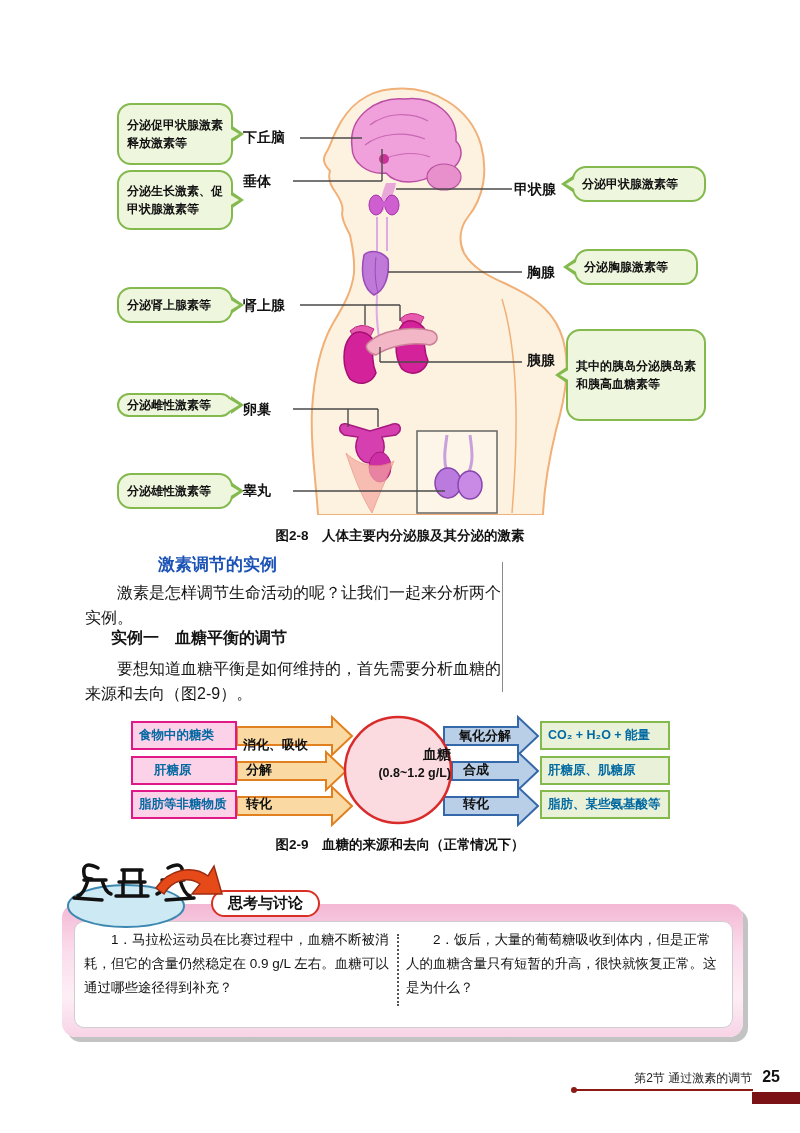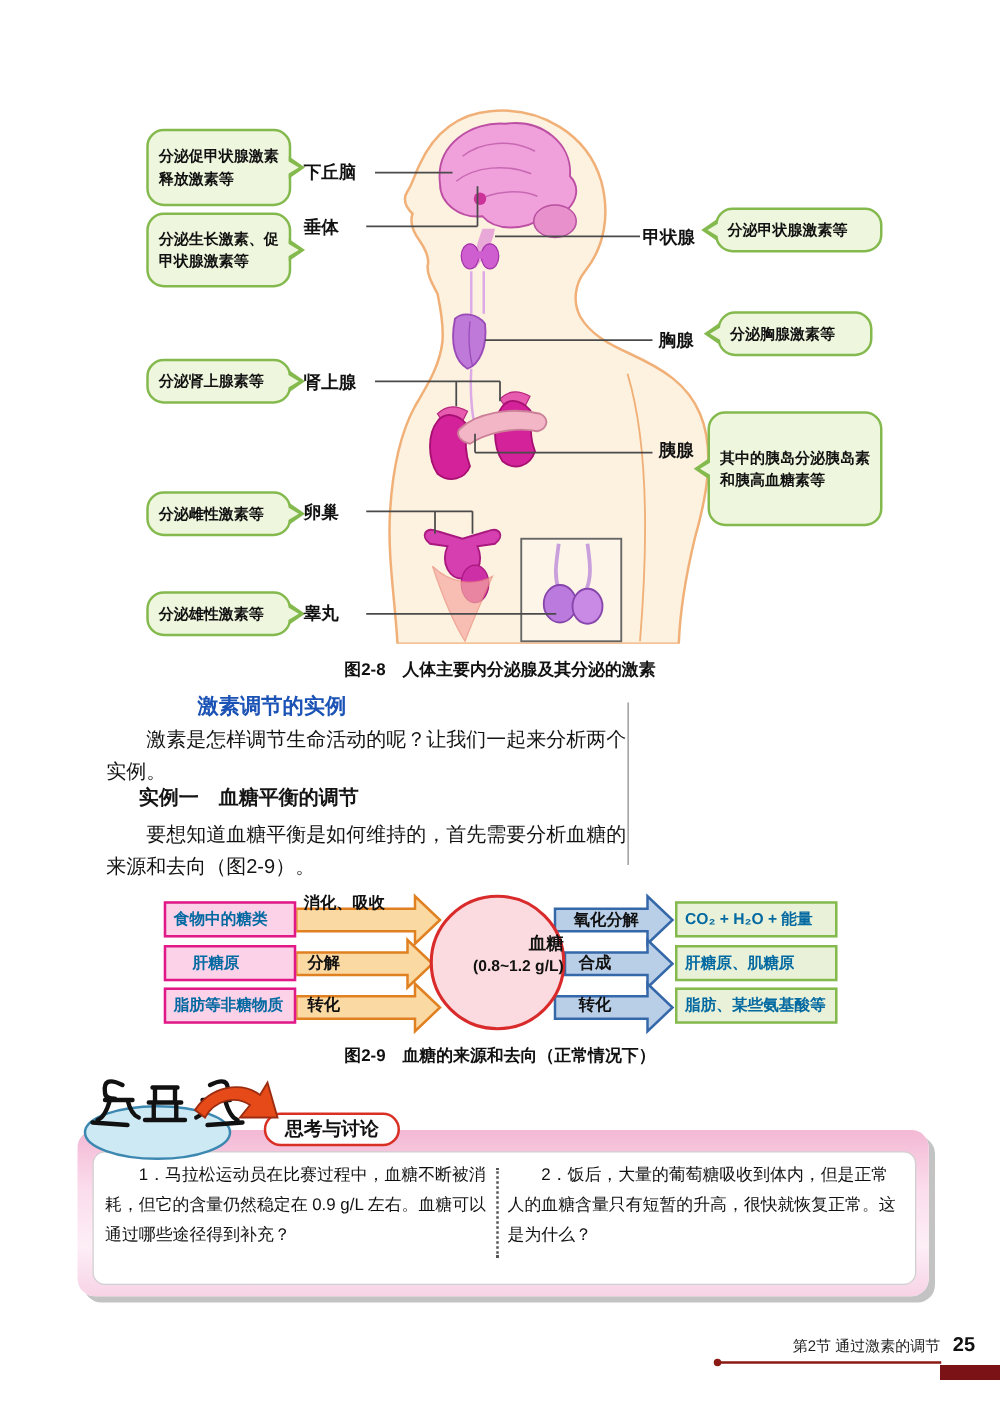--- a/index.html
+++ b/index.html
@@ -128,21 +128,21 @@
 
   <div class="bub bub-l" style="left:117px;top:103px;width:116px;height:62px;">
       <span>分泌促甲状腺激素释放激素等</span>
     </div>
   <div class="bub bub-l" style="left:117px;top:170px;width:116px;height:60px;">
       <span>分泌生长激素、促甲状腺激素等</span>
     </div>
   <div class="bub bub-l" style="left:117px;top:287px;width:116px;height:36px;">
       <span>分泌肾上腺素等</span>
     </div>
-  <div class="bub bub-l" style="left:117px;top:393px;width:116px;height:36px;">
+  <div class="bub bub-l" style="left:117px;top:393px;width:116px;height:24px;">
       <span>分泌雌性激素等</span>
     </div>
   <div class="bub bub-l" style="left:117px;top:473px;width:116px;height:36px;">
       <span>分泌雄性激素等</span>
     </div>
 
   <div class="organ" style="left:243px;top:129px;">下丘脑</div>
   <div class="organ" style="left:243px;top:173px;">垂体</div>
   <div class="organ" style="left:243px;top:297px;">肾上腺</div>
   <div class="organ" style="left:243px;top:401px;">卵巢</div>
@@ -180,21 +180,21 @@
       <path d="M332 62 L398 62 L398 52 L418 71 L398 90 L398 80 L332 80 Z"></path>
       <path d="M324 97 L398 97 L398 87 L418 106 L398 125 L398 115 L324 115 Z"></path>
     </g>
     <circle cx="278" cy="70" r="53" fill="#fbdbdf" stroke="#d92b2b" stroke-width="2.5"></circle>
   </svg>
 
   <div class="fbox fpink" style="left:131px;top:721px;width:106px;">食物中的糖类</div>
   <div class="fbox fpink" style="left:131px;top:756px;width:106px;padding-left:21px;">肝糖原</div>
   <div class="fbox fpink" style="left:131px;top:790px;width:106px;">脂肪等非糖物质</div>
 
-  <div class="alabel" style="left:243px;top:713px;">消化、吸收</div>
+  <div class="alabel" style="left:243px;top:736px;">消化、吸收</div>
   <div class="alabel" style="left:246px;top:761px;">分解</div>
   <div class="alabel" style="left:246px;top:795px;">转化</div>
 
   <div class="circle-text" style="left:345px;top:746px;width:106px;">
     <span class="l1">血糖</span>
     <span class="l2">(0.8~1.2 g/L)</span>
   </div>
 
   <div class="alabel" style="left:459px;top:727px;">氧化分解</div>
   <div class="alabel" style="left:463px;top:761px;">合成</div>

